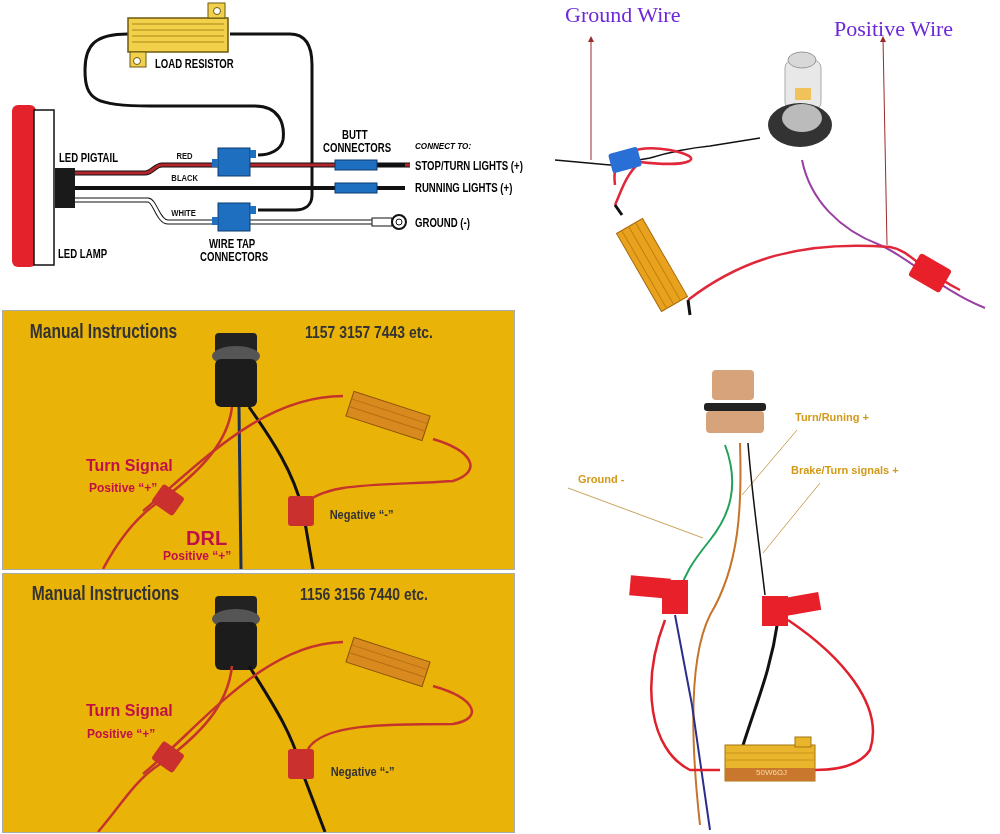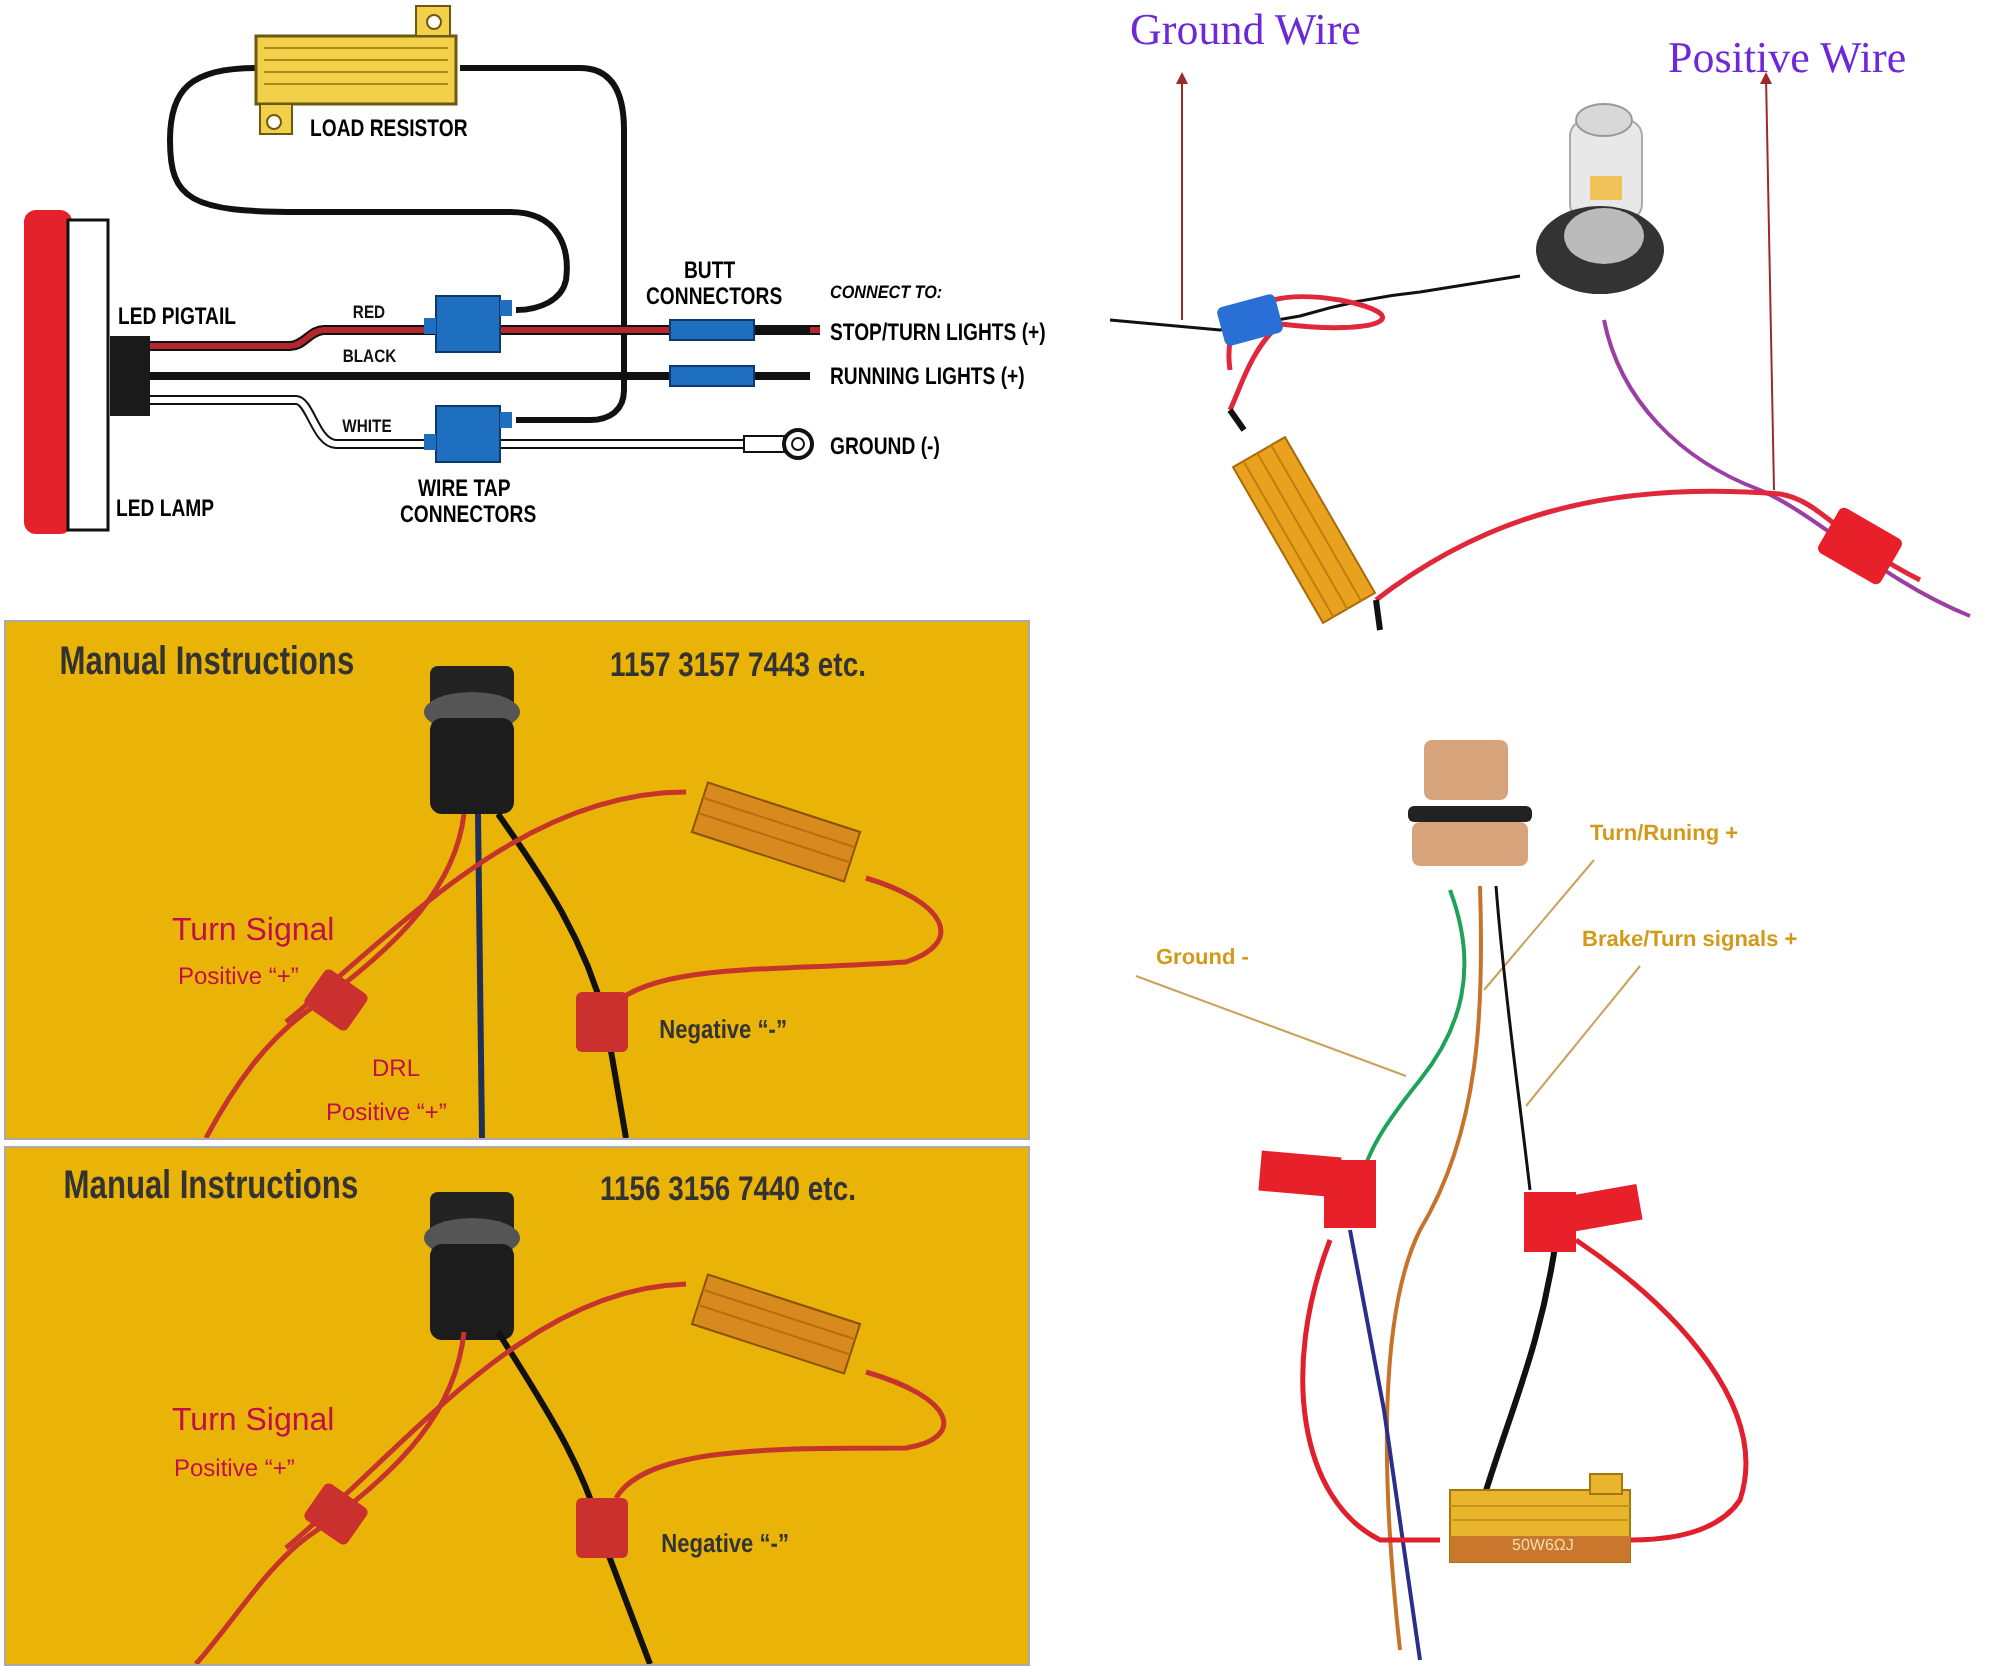--- a/index.html
+++ b/index.html
@@ -5,21 +5,21 @@
   html,body{margin:0;padding:0;background:#fff;}
   body{width:1000px;height:834px;position:relative;overflow:hidden;font-family:"Liberation Sans",sans-serif;}
   .panel{position:absolute;}
   svg{position:absolute;left:0;top:0;}
   .lbl{position:absolute;white-space:nowrap;}
   .cond{font-family:"Liberation Sans",sans-serif;font-weight:bold;transform-origin:left top;}
   .dl{font-size:11px;font-weight:bold;color:#111;transform:scaleX(0.85);}
   .box{border:1px solid #aaa;background:#eab308;}
   .mtitle{font-size:20px;font-weight:bold;color:#333;transform:scaleX(0.78);}
   .mcode{font-size:17px;font-weight:bold;color:#333;transform:scaleX(0.82);}
-  .mag{color:#c0104a;font-weight:normal;}
+  .mag{color:#c0104a;font-weight:bold;}
   .neg{font-size:13px;font-weight:bold;color:#333;transform:scaleX(0.85);}
   .serif{font-family:"Liberation Serif",serif;font-size:22px;color:#6d28d9;}
   .amber{font-size:11px;font-weight:bold;color:#d39a1a;}
 </style>
 </head>
 <body>
 
 <div class="panel" style="left:0;top:0;width:540px;height:300px;">
   <svg width="540" height="300">
 
@@ -143,21 +143,21 @@
       <line x1="345" y1="100" x2="425" y2="100" stroke="#b86e10"></line>
       <line x1="345" y1="108" x2="425" y2="108" stroke="#b86e10"></line>
     </g>
     <rect x="152" y="178" width="26" height="22" rx="3" fill="#c9302e" transform="rotate(35 165 189)"></rect>
     <rect x="285" y="185" width="26" height="30" rx="3" fill="#c9302e"></rect>
   </svg>
   <div class="lbl mtitle" style="left:6px;top:9px;">Manual Instructions</div>
   <div class="lbl mcode" style="left:288px;top:12px;">1157 3157 7443 etc.</div>
   <div class="lbl mag" style="left:83px;top:146px;font-size:16px;">Turn Signal</div>
   <div class="lbl mag" style="left:86px;top:170px;font-size:12px;">Positive “+”</div>
-  <div class="lbl mag" style="left:183px;top:216px;font-size:12px;">DRL</div>
+  <div class="lbl mag" style="left:183px;top:216px;font-size:20px;">DRL</div>
   <div class="lbl mag" style="left:160px;top:238px;font-size:12px;">Positive “+”</div>
   <div class="lbl neg" style="left:321px;top:196px;">Negative “-”</div>
 </div>
 
 <div class="panel box" style="left:2px;top:573px;width:511px;height:258px;">
   <svg width="511" height="258">
     <g>
       <rect x="212" y="22" width="42" height="22" rx="4" fill="#222"></rect>
       <ellipse cx="233" cy="45" rx="24" ry="10" fill="#555"></ellipse>
       <rect x="212" y="48" width="42" height="48" rx="6" fill="#1c1c1c"></rect>

